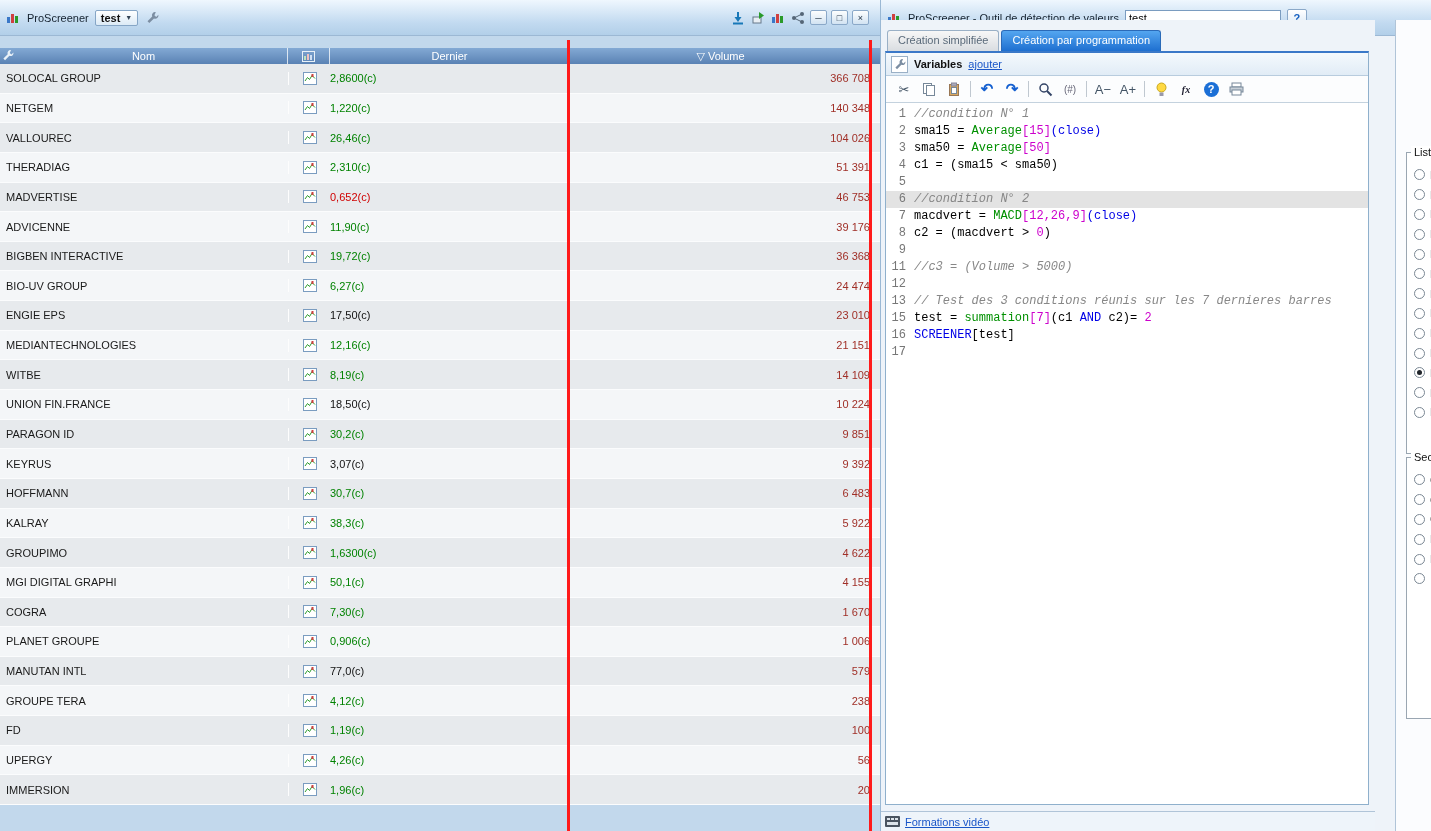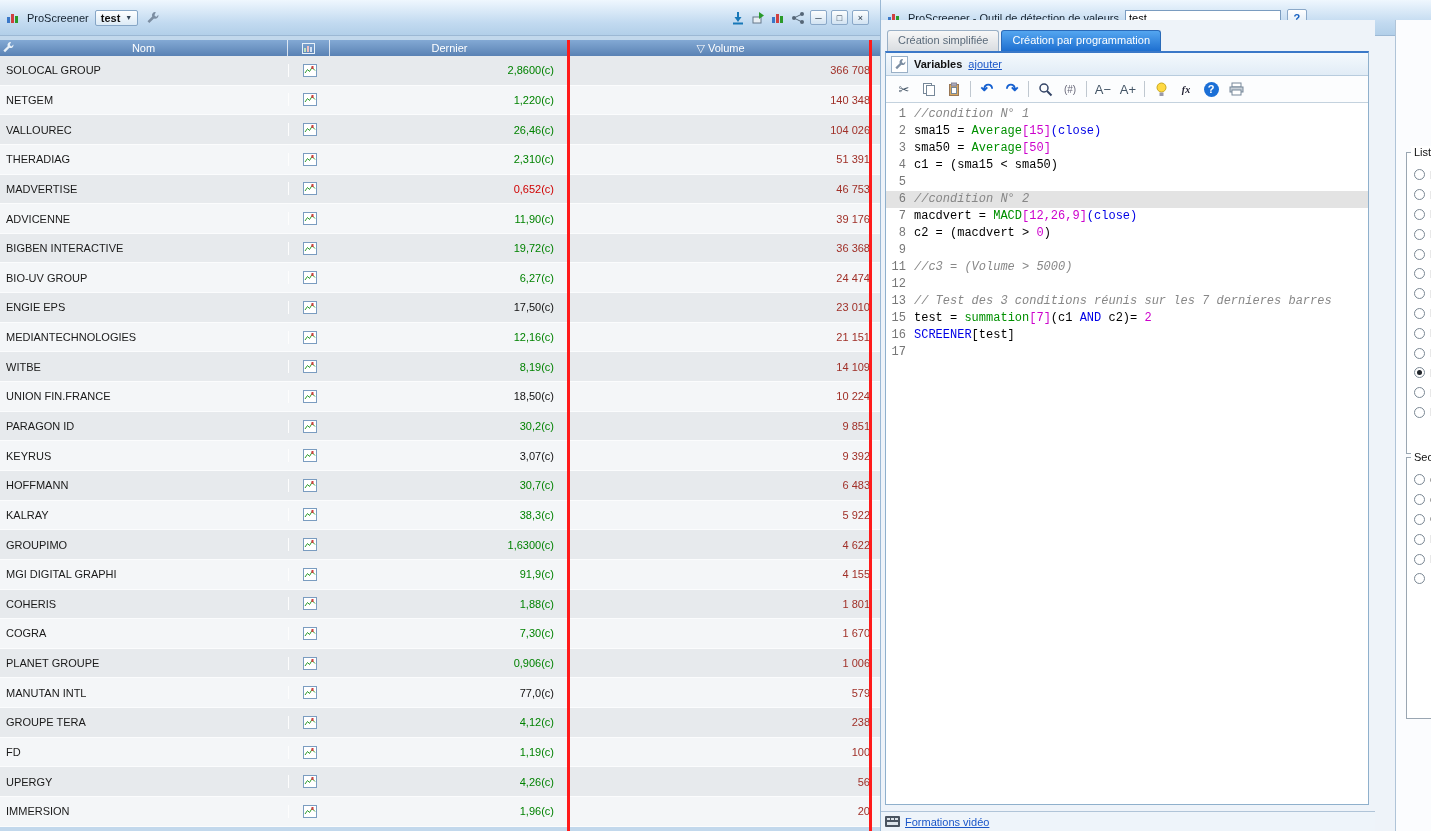--- a/index.html
+++ b/index.html
@@ -32,40 +32,40 @@
   .tb-icon { width: 16px; height: 16px; display: flex; align-items: center; justify-content: center; }
   .winbtns { margin-left: auto; display: flex; gap: 4px; align-items: center; padding-right: 6px; }
   .winctl {
     width: 17px; height: 15px; border: 1px solid #8aa8c8;
     background: linear-gradient(#fdfefe, #d2e3f2);
     display: flex; align-items: center; justify-content: center;
     font-size: 9px; color: #234; border-radius: 2px;
   }
   
   .thead {
-    margin-top: 4px; height: 16px; position: relative;
+    margin-top: 12px; height: 16px; position: relative;
     background: linear-gradient(#83a9d4, #5a82b4);
     color: #fff; display: flex; align-items: flex-end;
   }
   .hwrench { position: absolute; left: 2px; top: 1px; }
   .th { text-align: center; height: 16px; line-height: 16px; border-right: 1px solid rgba(255,255,255,.75); }
   .th.name { width: 288px; }
   .th.iconcol { width: 42px; display: flex; align-items: center; justify-content: center; }
   .th.last { width: 240px; }
   .th.vol { width: 302px; }
   .tbody { position: relative; }
   .row {
     display: flex; align-items: center; height: 29.65px;
     border-bottom: 1px solid #fbfcfd;
   }
   .row:nth-child(odd)  { background: #e7eaed; }
   .row:nth-child(even) { background: #f4f6f8; }
   .cell-name { width: 288px; padding-left: 6px; color: #1a1a1a; white-space: nowrap; overflow: hidden; }
   .cell-icon { width: 42px; display: flex; justify-content: center; border-left: 1px solid #fdfdfd; }
-  .cell-last { width: 240px; text-align: right; padding-right: 16px; }
+  .cell-last { width: 240px; text-align: left; padding-right: 16px; }
   .cell-vol  { width: 302px; text-align: right; padding-right: 2px; color: #a03028; }
   .up   { color: #008200; }
   .down { color: #d00000; }
   .flat { color: #111111; }
   .redline { position: absolute; width: 3px; top: 40px; bottom: 0; background: #ff1a1a; z-index: 6; }
   .redline.r1 { left: 567px; }
   .redline.r2 { left: 869px; }
   
   .win-right {
     position: absolute; left: 880px; top: 0; width: 551px; height: 831px;
@@ -471,36 +471,24 @@
 
       <div class="row">
         <div class="cell-name">MGI DIGITAL GRAPHI</div>
         <div class="cell-icon">
           <svg width="14" height="13">
             <rect x="0.5" y="0.5" width="13" height="12" fill="#fff" stroke="#7a9cc0"></rect>
             <path d="M2 9 L4.5 5.5 L6.5 7.5 L9 3.5 L12 6.5" stroke="#2a9a2a" fill="none"></path>
             <rect x="8.5" y="2" width="2" height="3" fill="#d04040"></rect>
           </svg>
         </div>
-        <div class="cell-last up">91,9(c)</div>
+        <div class="cell-last up">50,1(c)</div>
         <div class="cell-vol">4 155</div>
       </div>
 
-      <div class="row">
-        <div class="cell-name">COHERIS</div>
-        <div class="cell-icon">
-          <svg width="14" height="13">
-            <rect x="0.5" y="0.5" width="13" height="12" fill="#fff" stroke="#7a9cc0"></rect>
-            <path d="M2 9 L4.5 5.5 L6.5 7.5 L9 3.5 L12 6.5" stroke="#2a9a2a" fill="none"></path>
-            <rect x="8.5" y="2" width="2" height="3" fill="#d04040"></rect>
-          </svg>
-        </div>
-        <div class="cell-last up">1,88(c)</div>
-        <div class="cell-vol">1 801</div>
-      </div>
 
       <div class="row">
         <div class="cell-name">COGRA</div>
         <div class="cell-icon">
           <svg width="14" height="13">
             <rect x="0.5" y="0.5" width="13" height="12" fill="#fff" stroke="#7a9cc0"></rect>
             <path d="M2 9 L4.5 5.5 L6.5 7.5 L9 3.5 L12 6.5" stroke="#2a9a2a" fill="none"></path>
             <rect x="8.5" y="2" width="2" height="3" fill="#d04040"></rect>
           </svg>
         </div>

